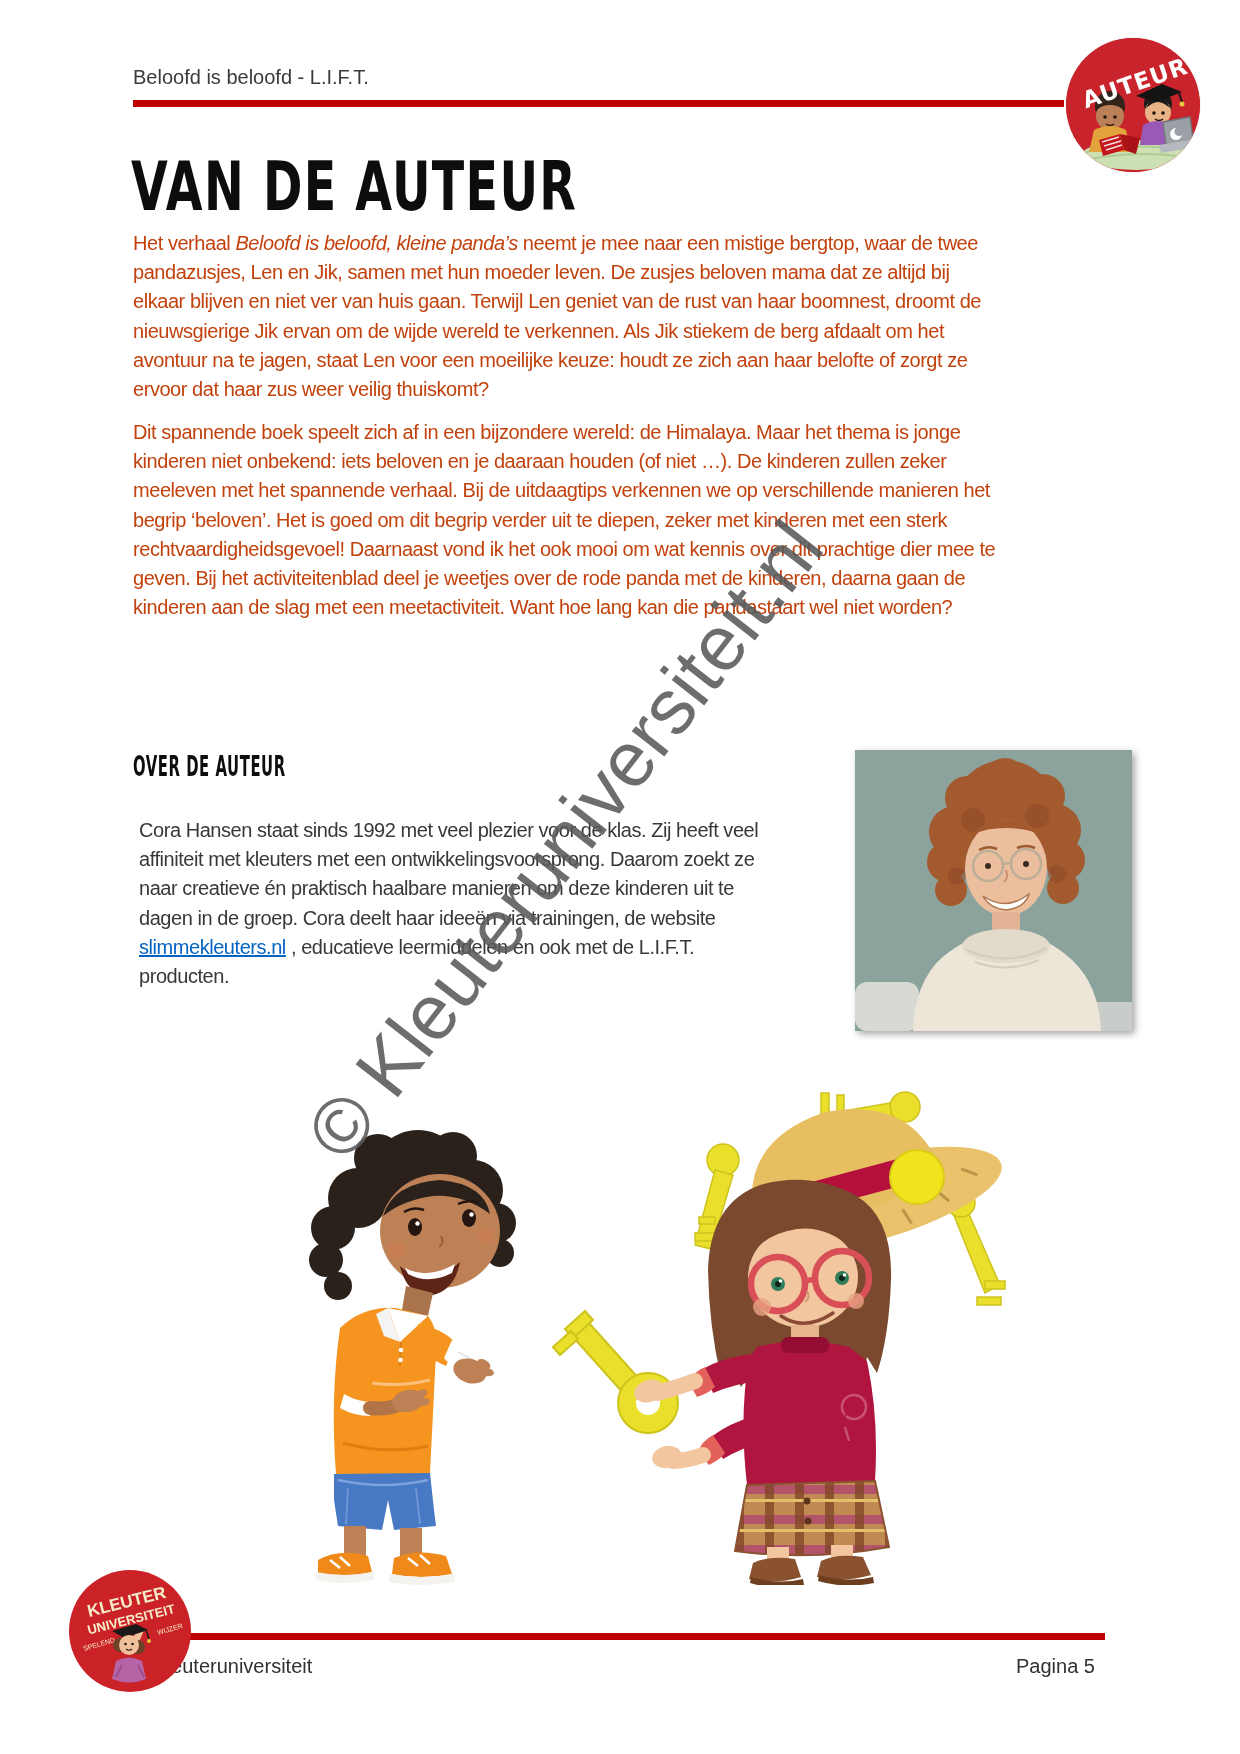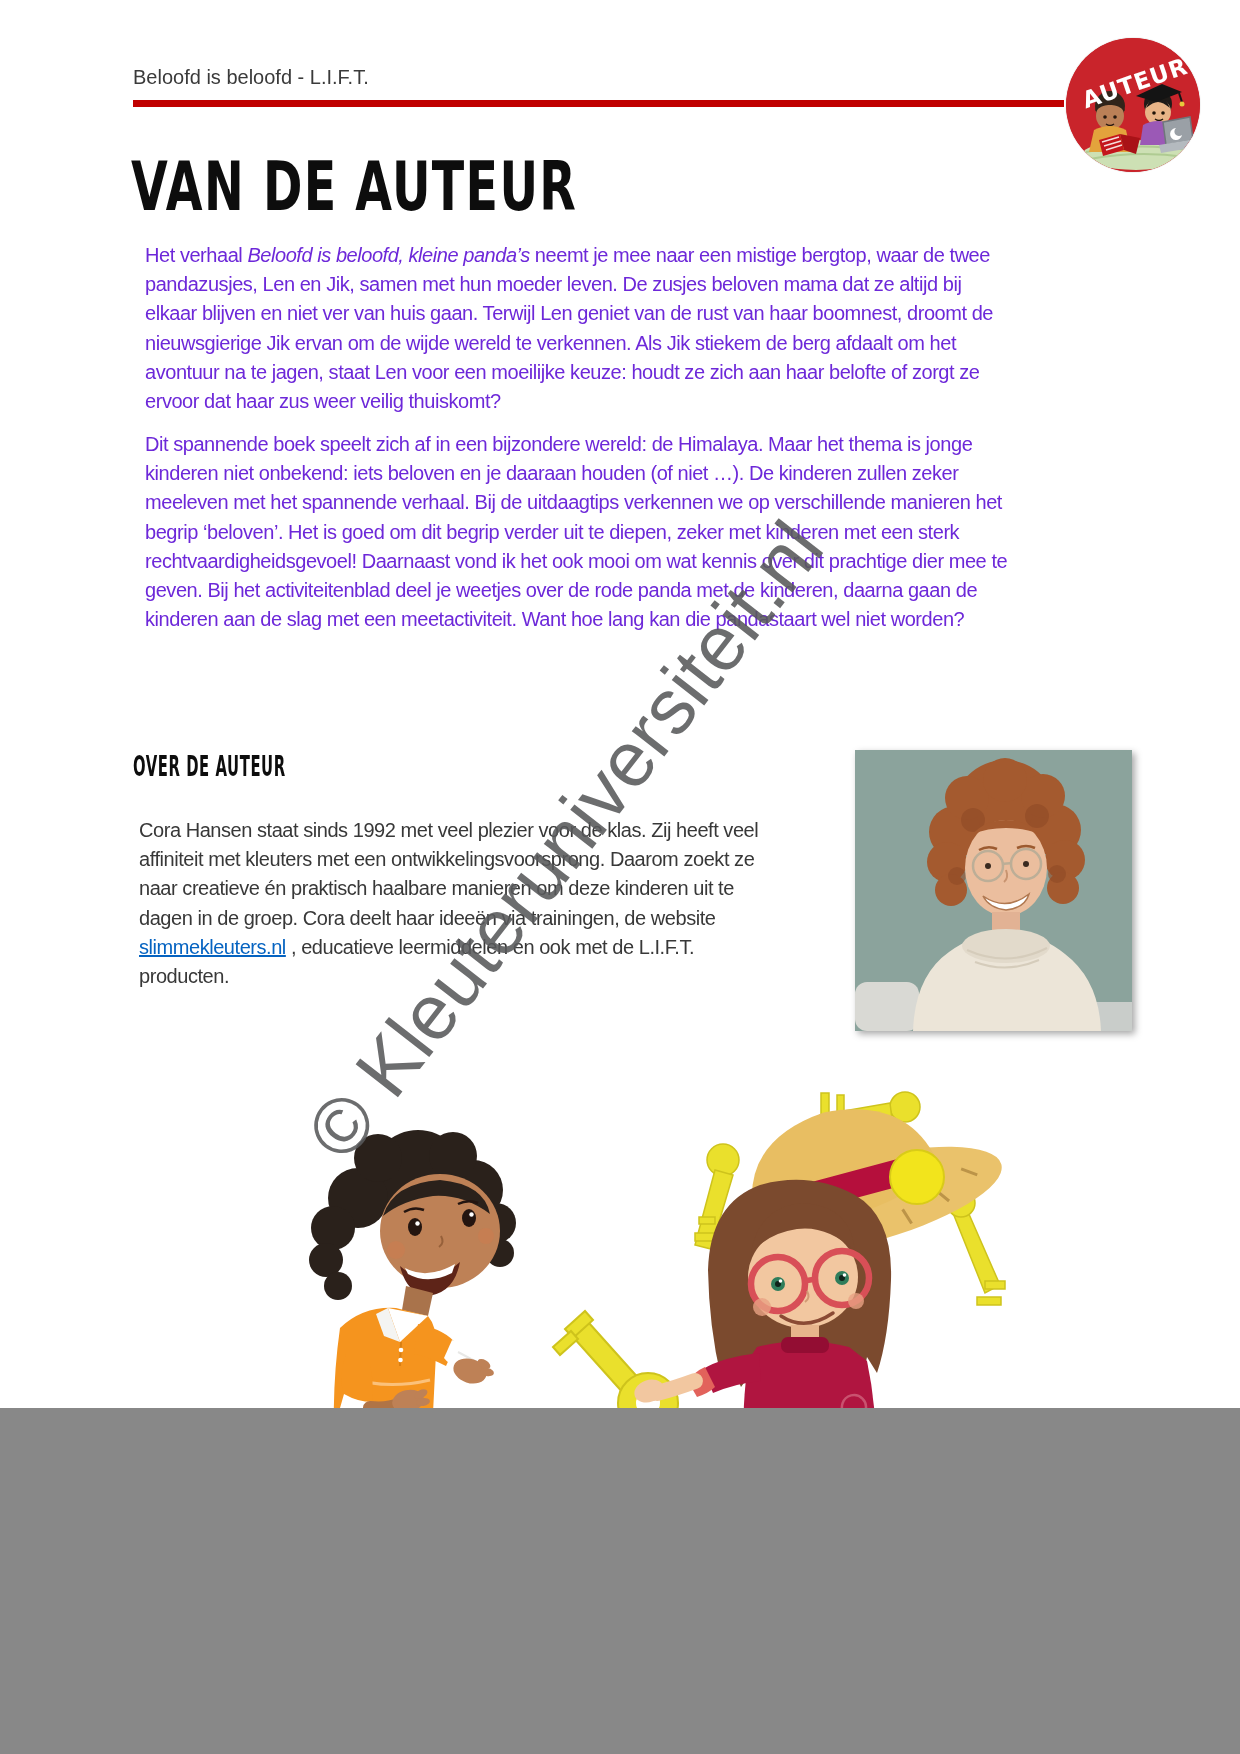--- a/index.html
+++ b/index.html
@@ -1,39 +1,39 @@
 <!DOCTYPE html>
 <html><head>
 <meta charset="utf-8">
 <style>
   html,body{margin:0;padding:0;background:#888;}
   .page{
-    position:relative;width:1240px;height:1408px;margin:0 auto;
+    position:relative;width:1240px;height:1754px;margin:0 auto;
     background:#ffffff;overflow:hidden;
     font-family:"Liberation Sans",sans-serif;color:#383838;
   }
   
   .header-title{position:absolute;left:133px;top:66px;font-size:20px;color:#3a3a3a;}
   .header-rule{position:absolute;left:133px;top:100px;width:931px;height:7px;background:#C00000;}
   .auteur-badge{position:absolute;left:1066px;top:38px;width:134px;height:134px;border-radius:50%;
     background:#C9242B;overflow:hidden;box-shadow:0 0 0 1px rgba(0,0,0,.05);}
   .auteur-badge .badge-label{position:absolute;left:14px;top:32px;width:110px;text-align:center;
     font-family:"DejaVu Sans",sans-serif;font-weight:bold;font-size:23px;letter-spacing:1px;
     color:#ffffff;transform:rotate(-19deg);}
   .auteur-badge svg{position:absolute;left:0;top:0;}
   
   .page-title{position:absolute;left:131px;top:148px;margin:0;white-space:nowrap;
     font-family:"DejaVu Sans",sans-serif;font-weight:700;font-size:72px;color:#0d0d0d;
     transform:scale(0.66,0.93);transform-origin:top left;letter-spacing:2px;}
   .section-heading{position:absolute;left:133px;top:750px;margin:0;white-space:nowrap;
     font-family:"DejaVu Sans",sans-serif;font-weight:700;font-size:27px;color:#0d0d0d;
     transform:scale(0.55,1.05);transform-origin:top left;letter-spacing:1px;}
   
-  .body-par{position:absolute;left:133px;width:872px;margin:12px;
-    font-size:20px;line-height:29.2px;letter-spacing:-0.45px;color:#6d28d9;text-align:left;}
+  .body-par{position:absolute;left:133px;width:872px;margin:0;
+    font-size:20px;line-height:29.2px;letter-spacing:-0.45px;color:#c2410c;text-align:left;}
   .par-intro{top:229px;}
   .par-theme{top:418px;}
   .about-text{position:absolute;left:133px;top:810px;width:632px;margin:6px;
     font-size:20px;line-height:29.2px;letter-spacing:-0.45px;color:#383838;}
   .book-title{font-style:italic;}
   .ext-link{color:#0563C1;text-decoration:underline;cursor:pointer;}
   
   .author-photo{position:absolute;left:855px;top:750px;width:277px;height:281px;
     box-shadow:3px 3px 7px rgba(0,0,0,.35);background:#8BA39C;}
   
@@ -341,14 +341,15 @@
       <circle cx="61" cy="76" r="10" fill="#F0C09A"></circle>
       <circle cx="57.5" cy="75" r="1.3" fill="#2A1A10"></circle>
         <circle cx="64.5" cy="75" r="1.3" fill="#2A1A10"></circle>
       <path d="M58,80 q3,2.5 6,0" stroke="#2A1A10" stroke-width="1.2" fill="none"></path>
       <path d="M48,92 q13,-7 26,0 l4,18 q-17,7 -34,0 Z" fill="#B764A7"></path>
       <path d="M54,96 l-6,12 M70,96 l6,12" stroke="#9C4F8C" stroke-width="2" fill="none"></path>
     </g>
   </svg>
 
   <div class="footer-copy">© Kleuteruniversiteit</div>
+  <div class="footer-page">Pagina 5</div>
 
 </div>
 
 </body></html>

